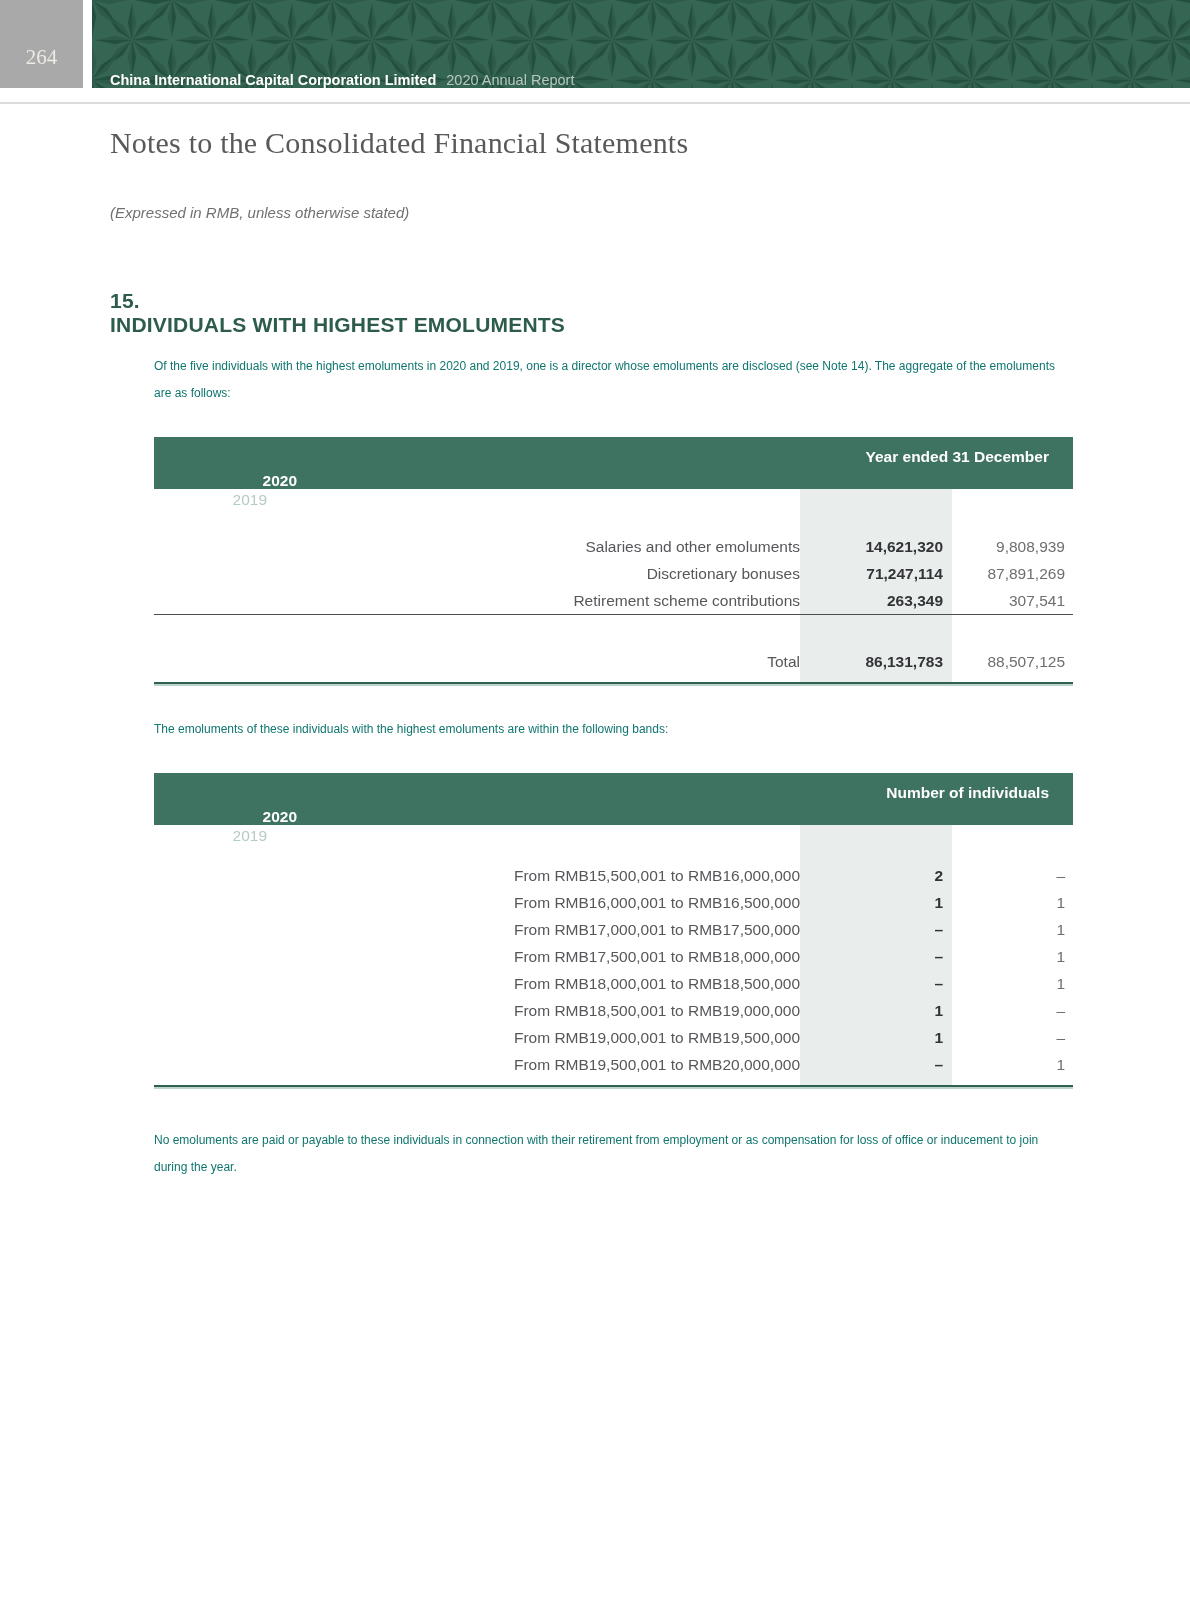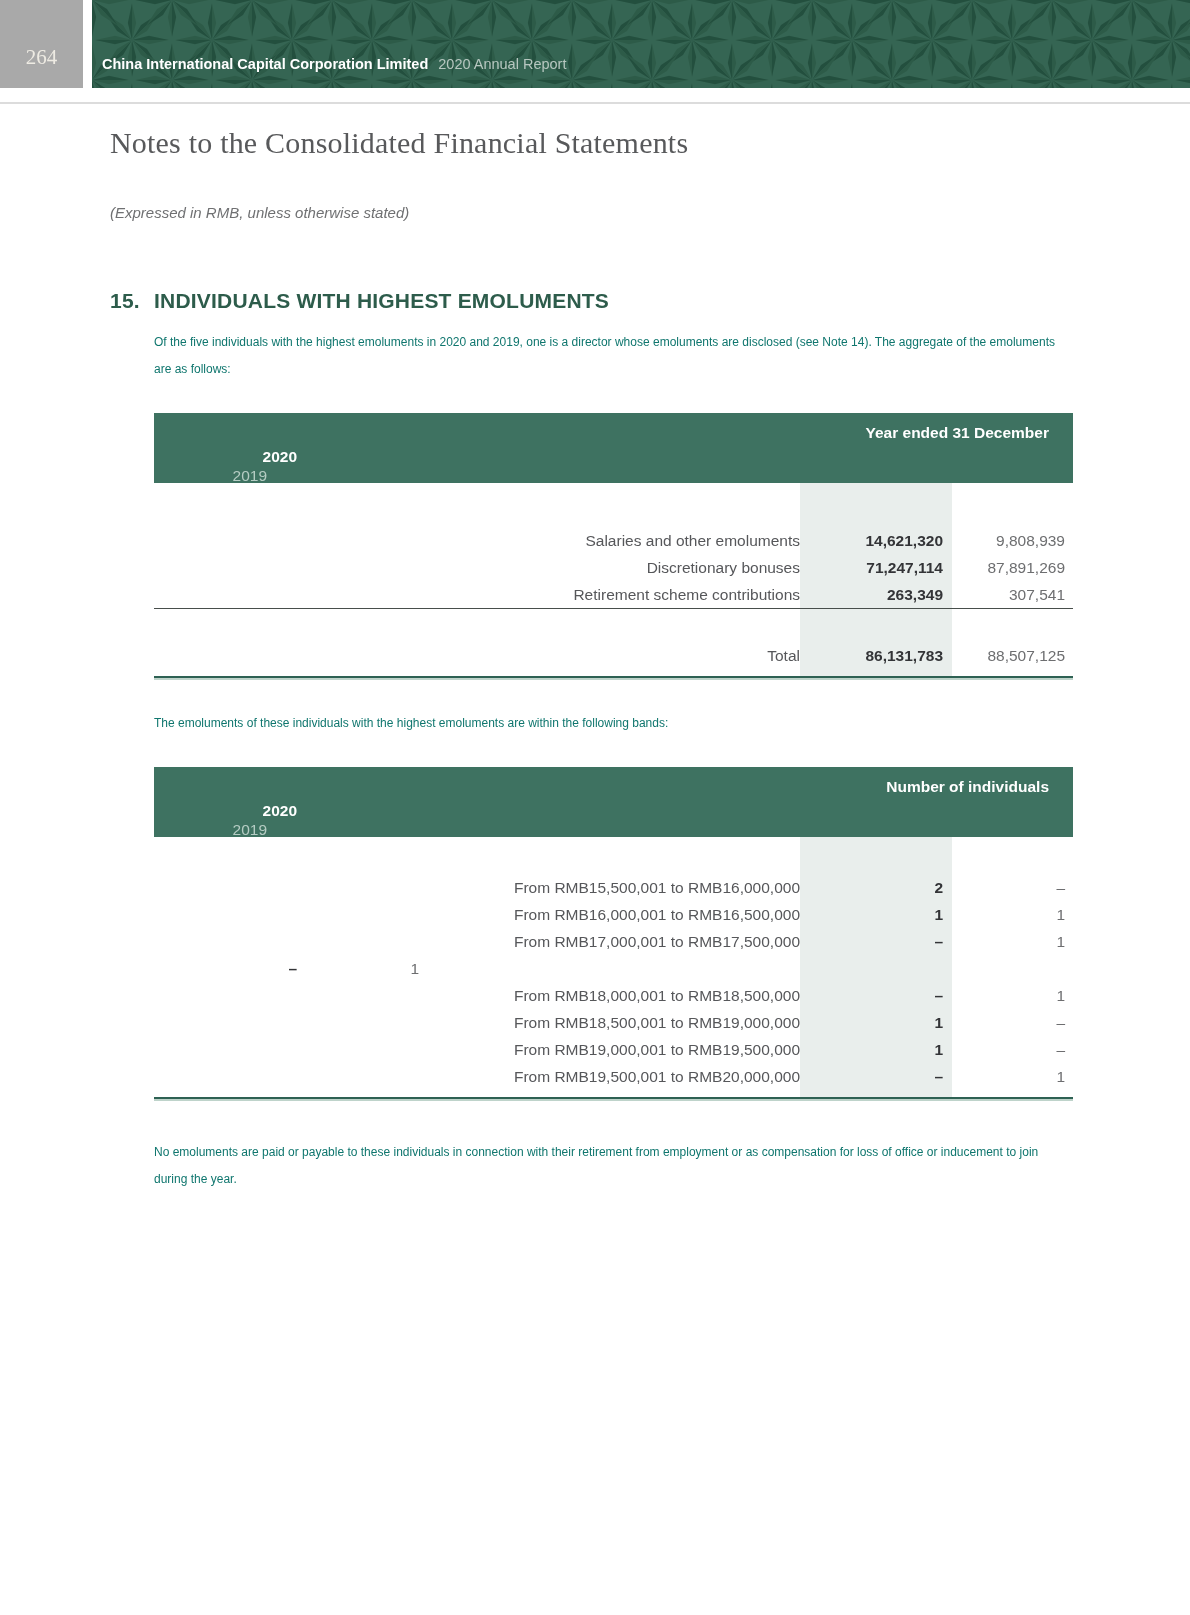--- a/index.html
+++ b/index.html
@@ -26,22 +26,22 @@
     padding-top: 26px;
     flex: 0 0 auto;
   }
   .topbar-gap { width: 9px; background: #ffffff; flex: 0 0 auto; }
   .banner {
     position: relative; flex: 1 1 auto; height: 88px;
     background: #356553; overflow: hidden;
   }
   .banner svg.pattern { position: absolute; left: 0; top: 0; width: 100%; height: 100%; display: block; }
   .banner-text {
-    position: absolute; left: 10px; top: 0; height: 100%;
-    display: flex; align-items: center; padding-top: 40px;
+    position: absolute; left: 18px; top: 0; height: 100%;
+    display: flex; align-items: flex-end; padding-top: 40px;
     white-space: nowrap; z-index: 2;
   }
   .banner-company { color: #ffffff; font-weight: bold; font-size: 14.5px; }
   .banner-report  { color: #b7c7c0; font-weight: normal; font-size: 14.5px; margin-left: 10px; }
   .header-rule { margin-top: 2px; height: 2px; background: #dcdcdc; }
 
   
   .content { padding: 0 117px 0 110px; }
 
   .doc-title {
@@ -59,39 +59,40 @@
     color: #6f7072;
   }
 
   .section-head {
     margin-top: 68px;
     display: flex;
     color: #2d5c4b;
     font-weight: bold;
     font-size: 21px;
     letter-spacing: 0.2px;
+    flex-direction: column;
   }
   .section-num { width: 44px; flex: 0 0 auto; }
 
   .para {
     margin-left: 44px;
     max-width: 919px;
     font-size: 12px;
     line-height: 27px;
     color: #0f766e;
   }
   .para-intro { margin-top: 16px; }
   .para-bands { margin-top: 30px; }
   .para-closing { margin-top: 38px; }
 
   
   .fin-table { margin-left: 44px; width: 919px; margin-top: 30px; }
   .thead {
     background: #3e7261;
-    height: 70px;
+    height: 52px;
     padding-top: 10px;
     color: #ffffff;
     margin-top: 20px;
   }
   .thead-span {
     text-align: right; padding-right: 24px;
     font-weight: bold; font-size: 15.5px; line-height: 19px;
   }
   .thead-cols { display: flex; margin-top: 5px; font-size: 15.5px; line-height: 19px; flex-direction: column; }
   .thead-cols .spacer { flex: 1 1 auto; }
@@ -243,20 +244,21 @@
           <div class="lbl">From RMB16,000,001 to RMB16,500,000</div>
           <div class="col-2020">1</div>
           <div class="col-2019">1</div>
         </div>
         <div class="trow band-row">
           <div class="lbl">From RMB17,000,001 to RMB17,500,000</div>
           <div class="col-2020">–</div>
           <div class="col-2019">1</div>
         </div>
         <div class="trow band-row">
+          <div class="lbl">From RMB17,500,001 to RMB18,000,000</div>
           <div class="col-2020">–</div>
           <div class="col-2019">1</div>
         </div>
         <div class="trow band-row">
           <div class="lbl">From RMB18,000,001 to RMB18,500,000</div>
           <div class="col-2020">–</div>
           <div class="col-2019">1</div>
         </div>
         <div class="trow band-row">
           <div class="lbl">From RMB18,500,001 to RMB19,000,000</div>

